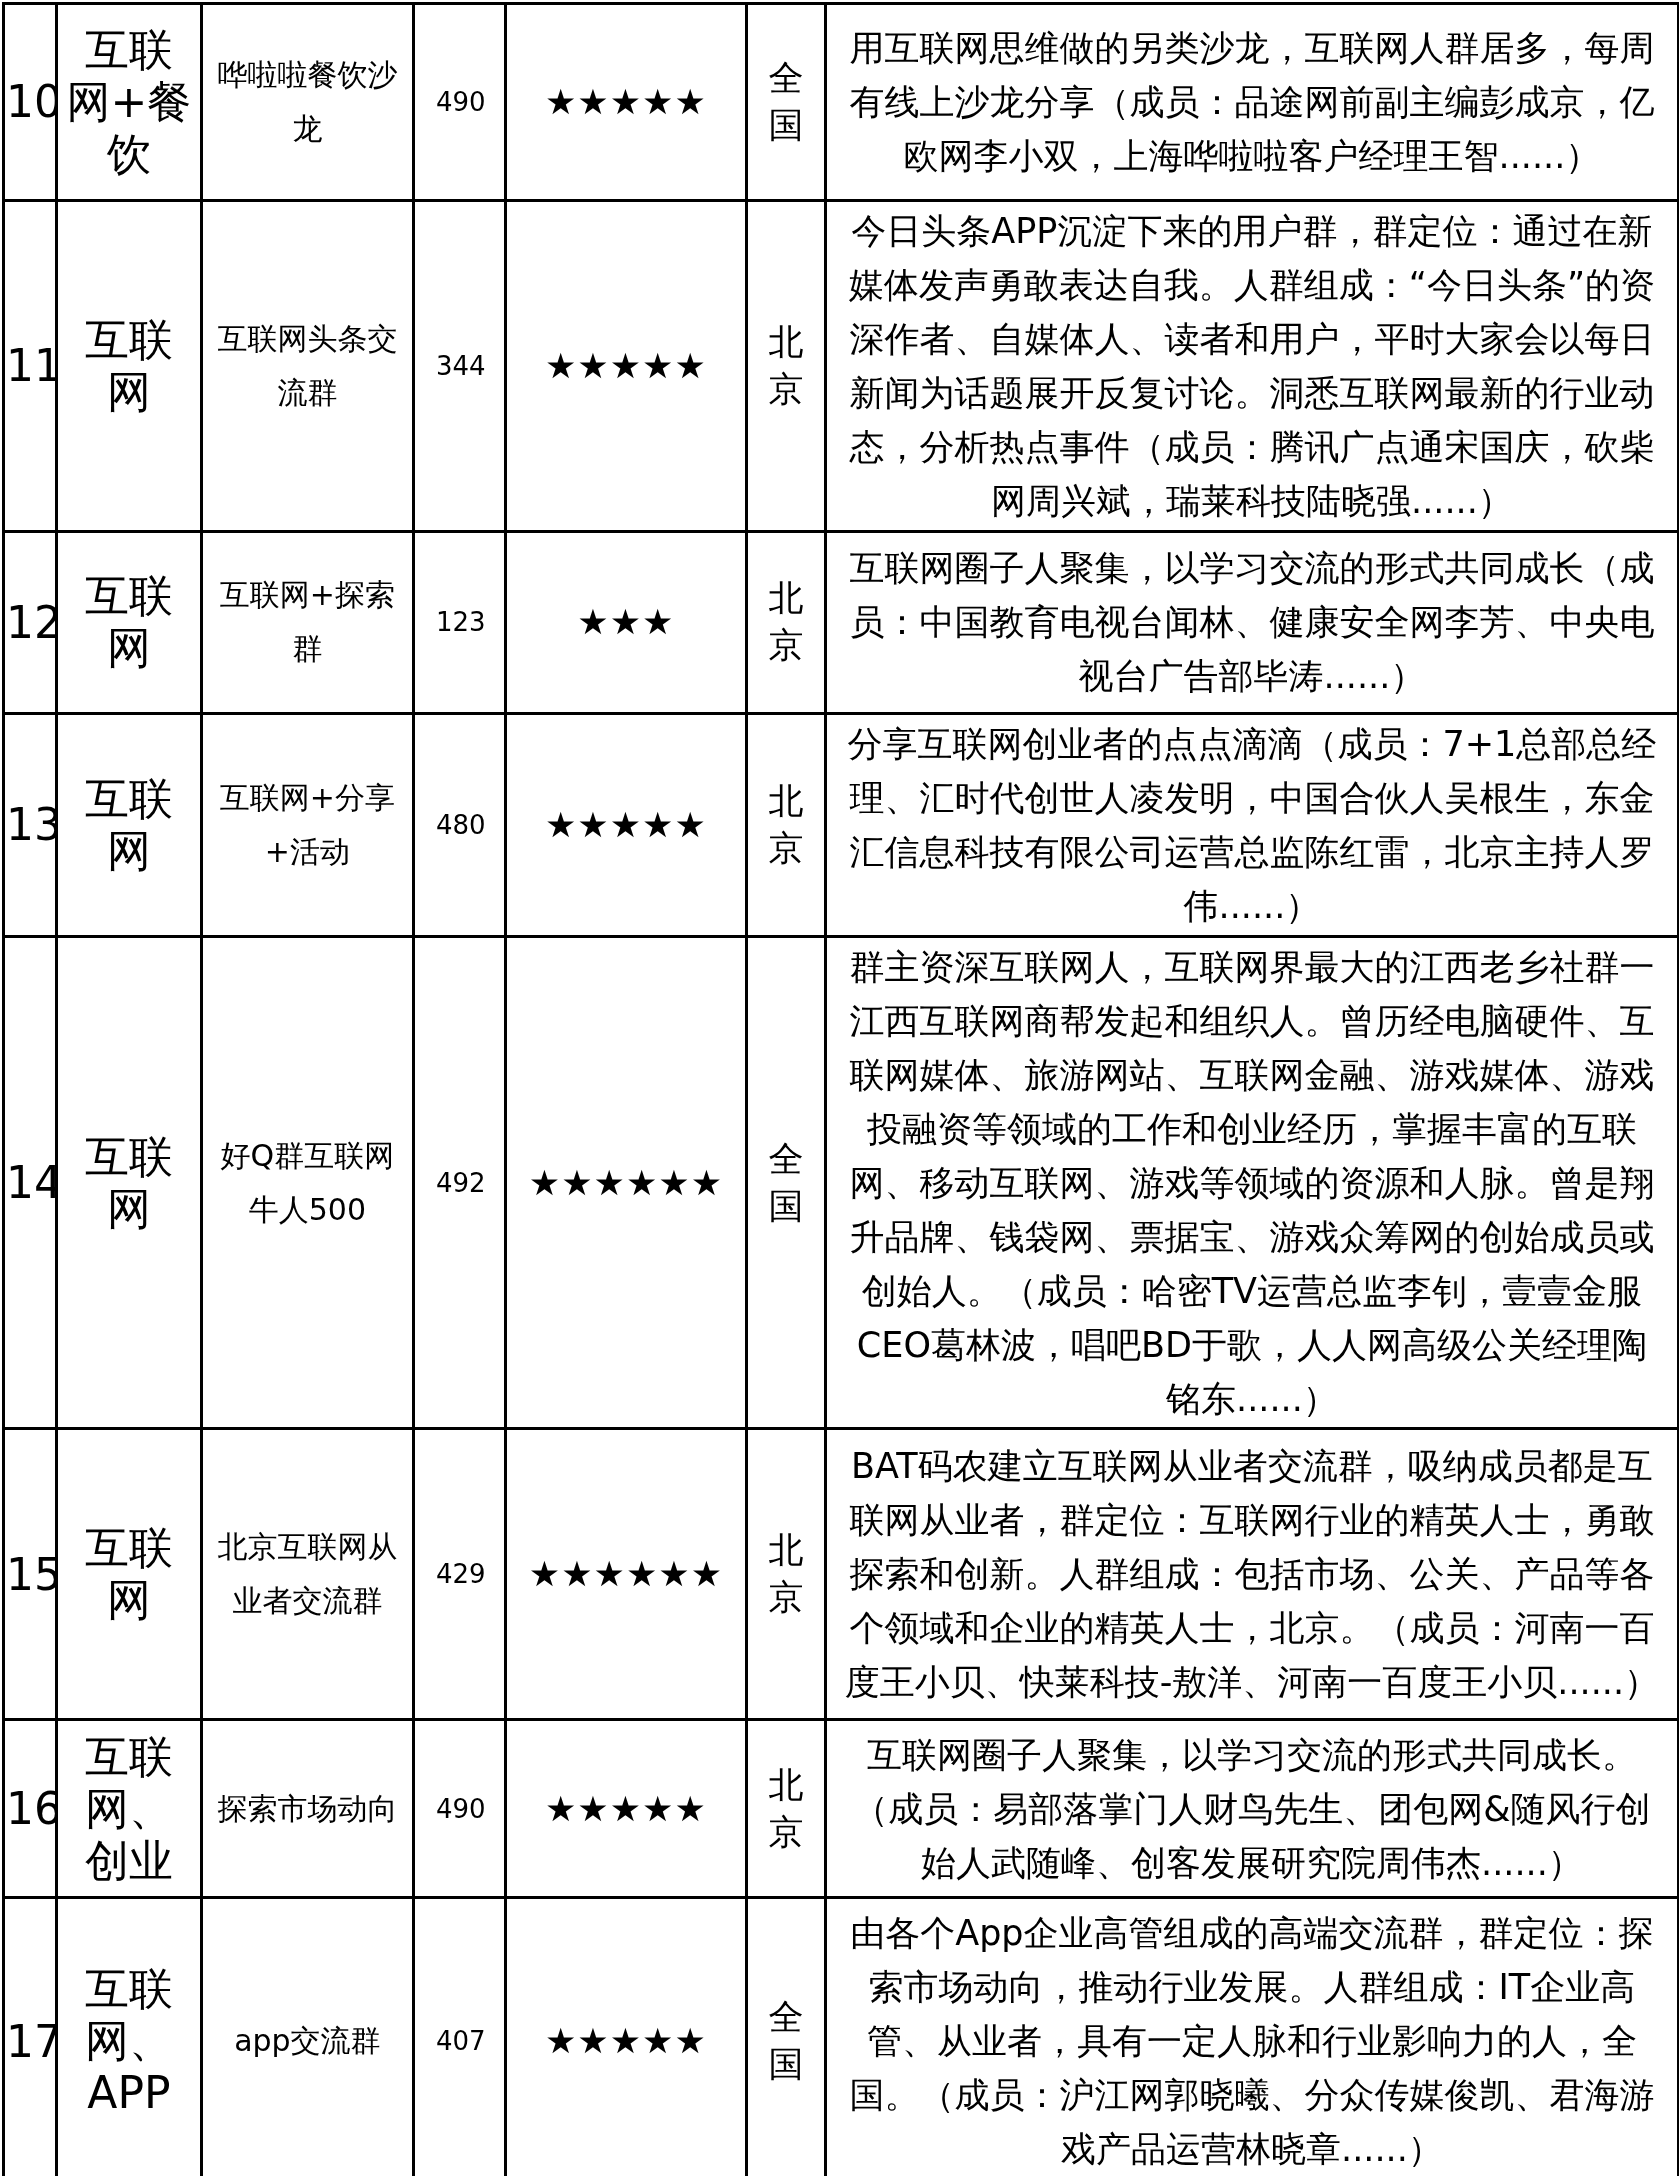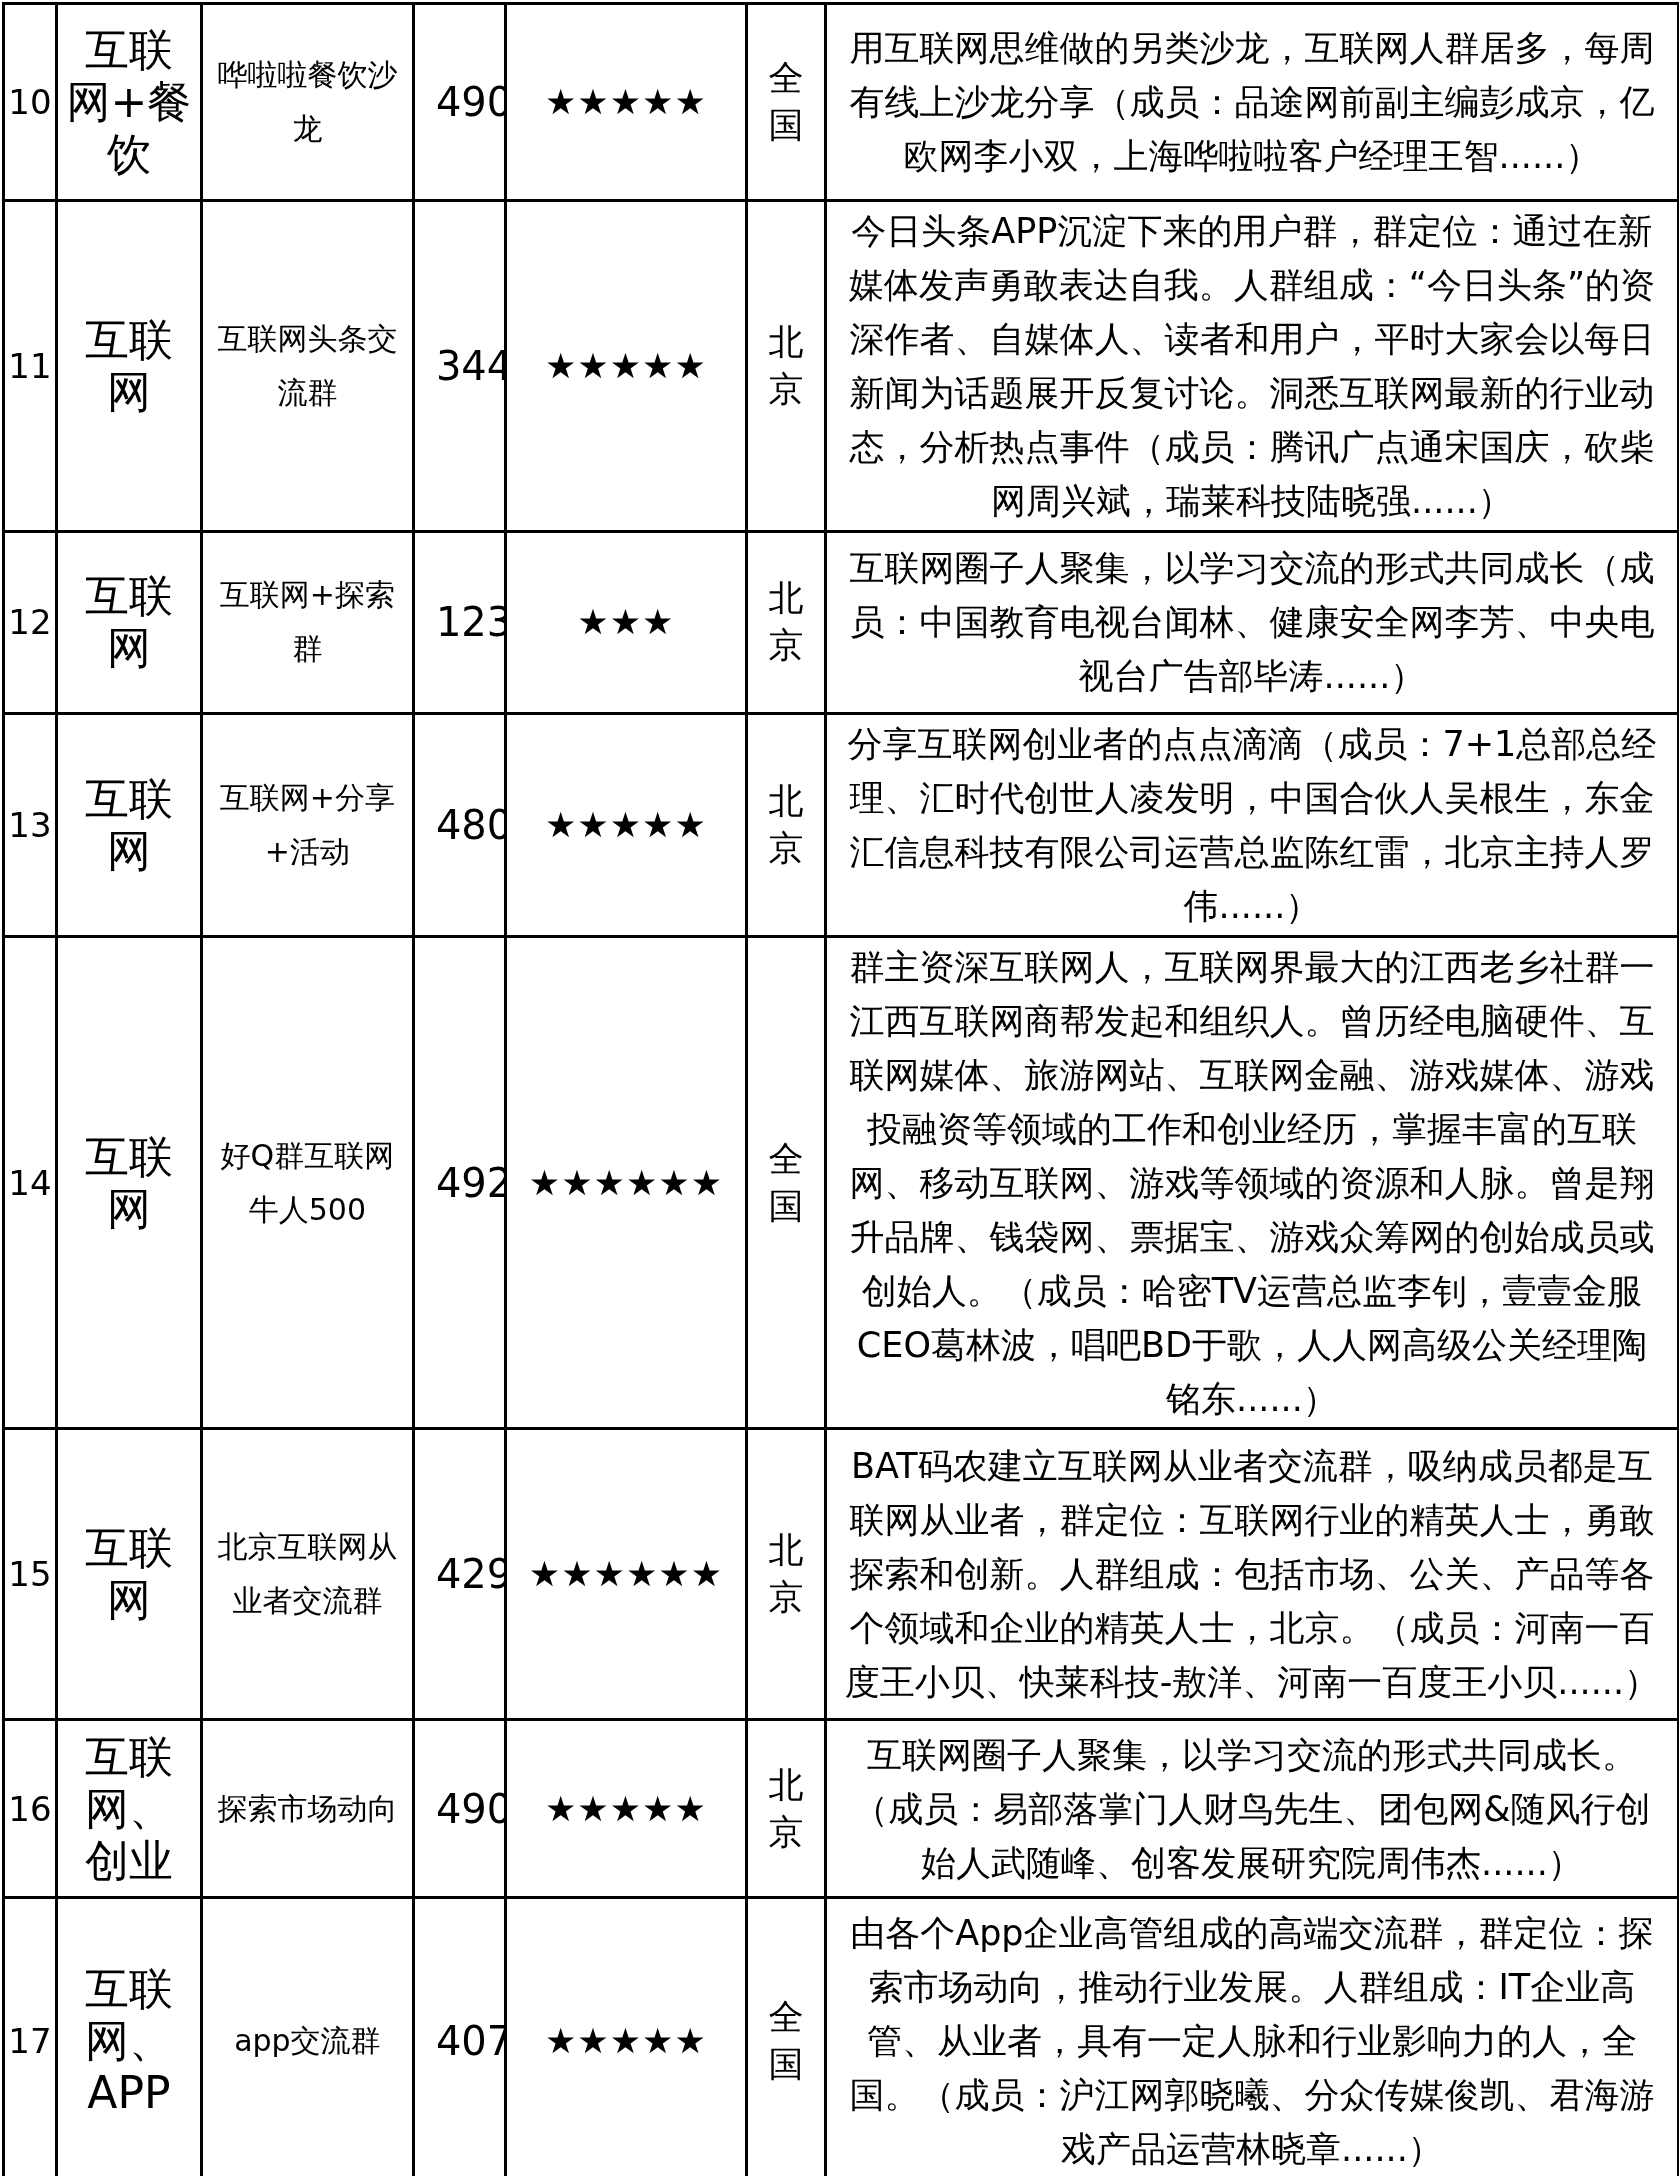--- a/index.html
+++ b/index.html
@@ -21,24 +21,24 @@
     font-family: "DejaVu Sans", "Liberation Sans", sans-serif;
     color: #000000;
   }
   table.groups td {
     border: 3.9px solid #000000;
     text-align: center;
     vertical-align: middle;
     box-sizing: border-box;
     overflow: hidden;
   }
-  td.c-num   { font-size: 34px; padding: 0 1px; }
+  td.c-num   { font-size: 44px; padding: 0 1px; }
   td.c-cat   { font-size: 44px; line-height: 52px; padding: 0 7.7px; }
   td.c-name  { font-size: 30px; line-height: 54px; padding: 0 9.7px; }
-  td.c-count { font-size: 40px; padding: 0 21px; }
+  td.c-count { font-size: 26px; padding: 0 21px; }
   td.c-stars { font-size: 35px; letter-spacing: 1px; padding: 0 1.9px; white-space: nowrap; }
   td.c-loc   { font-size: 35px; padding: 0 6px; }
   td.c-desc  { font-size: 35px; line-height: 54px; padding: 1.9px 15.4px; text-align: center; margin-left: 28px; }
   tr.rh0 { height: 197px; }
   tr.rh1 { height: 331px; }
   tr.rh2 { height: 182px; }
   tr.rh3 { height: 222px; }
   tr.rh4 { height: 490px; }
   tr.rh5 { height: 291px; }
   tr.rh6 { height: 178px; }

